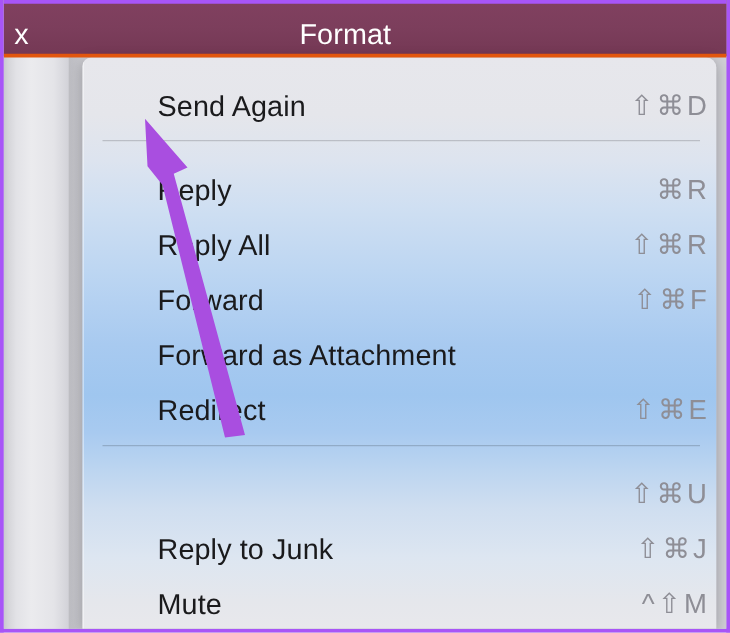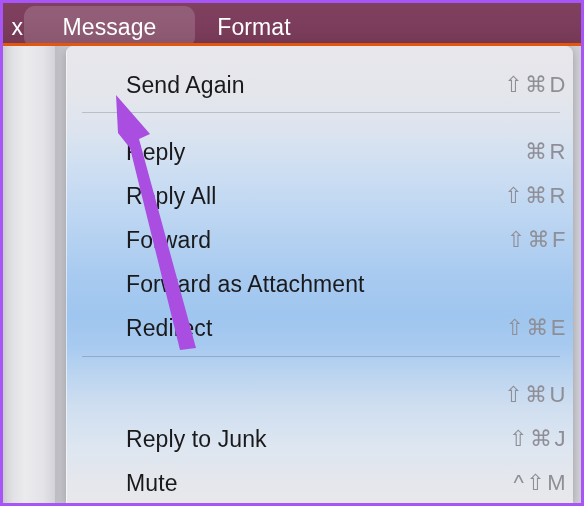--- a/index.html
+++ b/index.html
@@ -90,21 +90,21 @@
     justify-content: flex-end;
     font-size: 23px;
   }
   #menubar-item-message {
     left: 21px;
     width: 171px;
     border-radius: 11px;
     background: rgba(255,255,255,0.16);
     color: #ffffff;
   }
-  #menubar-item-format  { left: 192px; width: 118px; }
+  #menubar-item-format  { left: 192px; width: 118px; justify-content: flex-end; }
   #menubar-item-window  { left: 310px; width: 135px; }
   #menubar-item-help    { left: 445px; width: 100px; }
 
   
   #message-menu {
     position: absolute;
     left: 63px;
     top: 46px;
     width: 507px;
     height: 457px;
@@ -185,23 +185,20 @@
 
 <div id="screenshot-frame">
 
   <div id="desktop-backdrop"></div>
   <div id="window-edge-shadow"></div>
 
   <div id="menu-bar">
     <div class="menubar-item truncated">
       <span>x</span>
     </div>
-    <div class="menubar-item" id="menubar-item-message">
-      <span>Message</span>
-    </div>
     <div class="menubar-item" id="menubar-item-format">
       <span>Format</span>
     </div>
   </div>
   <div id="menu-bar-accent"></div>
 
   <div id="message-menu">
     <div id="menu-left-hairline"></div>
 
     <div class="menu-item" style="top:20px">

